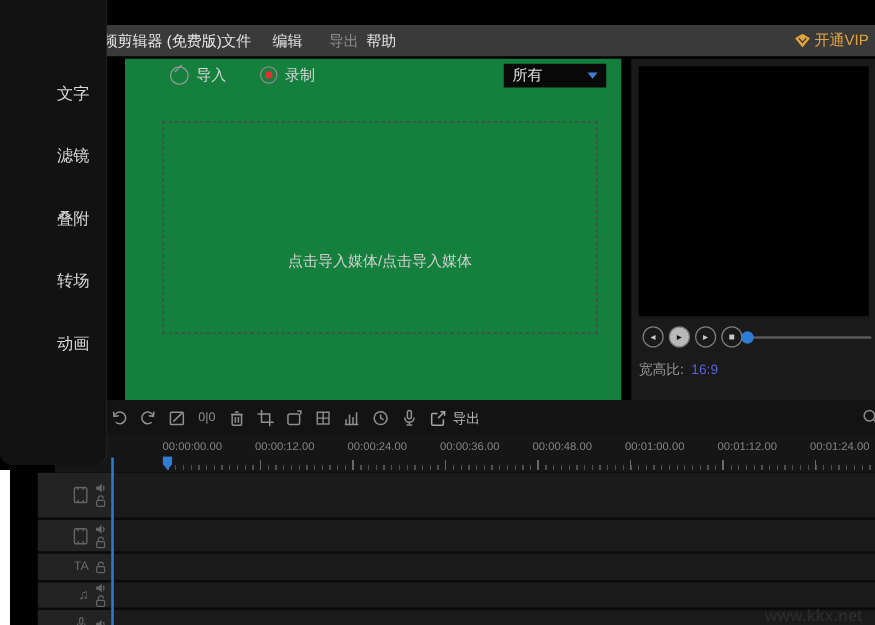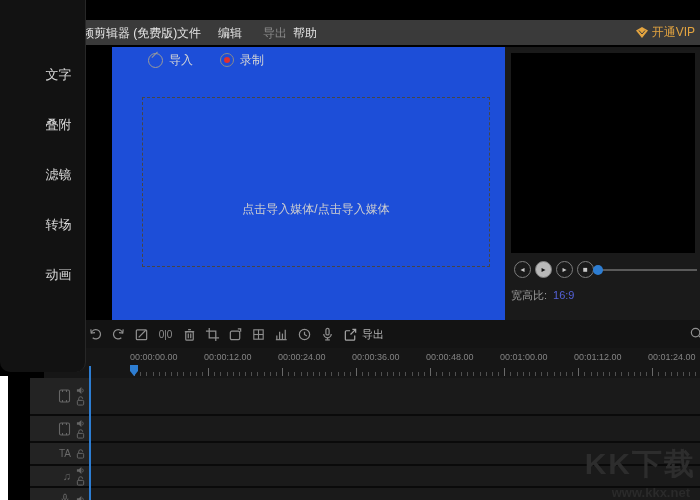--- a/index.html
+++ b/index.html
@@ -18,21 +18,21 @@
   .sidebar{position:absolute;left:0;top:0;width:85px;height:372px;background:#121212;
            border-right:1px solid #272727;border-radius:0 0 10px 10px;z-index:10;}
   .sidebar-active{position:absolute;left:0;top:0;width:85px;height:45px;background:#353535;
                   border-radius:8px;display:flex;align-items:center;justify-content:center;
                   font-size:13px;color:#5090d8;}
   .sidebar-list{position:absolute;left:16px;top:50px;width:85px;}
   .sidebar-item{height:50px;display:flex;align-items:center;justify-content:center;
                 font-size:13px;color:#d8d8d8;}
 
   
-  .media-panel{position:absolute;left:100px;top:47px;width:397px;height:273px;background:#1d4ed8;z-index:1;margin-left:12px;}
+  .media-panel{position:absolute;left:100px;top:47px;width:397px;height:273px;background:#15803d;z-index:1;}
   .mp-btn{position:absolute;top:4px;height:18px;display:flex;align-items:center;gap:6px;
           font-size:12px;color:#d6d6d6;}
   .import-btn{left:36px}.record-btn{left:108px}
   .icon-circle{width:13px;height:13px;border:1.4px solid #9a9a9a;border-radius:50%;position:relative;}
   .icon-circle .pen{position:absolute;left:3px;top:3px;width:8px;height:1.4px;background:#9a9a9a;
                     transform:rotate(-45deg);transform-origin:left center;}
   .record-dot{width:12px;height:12px;border:1.4px solid #8a8a8a;border-radius:50%;position:relative;}
   .record-dot::after{content:"";position:absolute;left:3px;top:3px;width:6px;height:6px;
                      border-radius:50%;background:#e03030;}
   .filter-dd{position:absolute;right:12px;top:4px;width:82px;height:19px;background:#090909;
@@ -122,20 +122,24 @@
     <div class="mp-btn import-btn">
       <span class="icon-circle">
           <span class="pen"></span>
         </span>
       <span>导入</span>
     </div>
     <div class="mp-btn record-btn">
       <span class="record-dot"></span>
       <span>录制</span>
     </div>
+    <div class="filter-dd">
+      <span>所有</span>
+      <span class="caret"></span>
+    </div>
     <div class="dropzone">
       <span>点击导入媒体/点击导入媒体</span>
     </div>
   </div>
 
   <div class="preview-panel">
     <div class="viewport"></div>
     <div class="controls">
       <div class="pbtn pb-0">◂</div>
       <div class="pbtn play pb-1">▸</div>
@@ -330,26 +334,25 @@
       <div class="l-row r1"></div>
       <div class="l-row r2"></div>
       <div class="l-row r3"></div>
       <div class="l-row r4"></div>
       <div class="l-row r5"></div>
     </div>
   </div>
 
   <div class="playhead-line"></div>
 
-  <div class="wm-logo">KK下载</div>
   <div class="wm-url">www.kkx.net</div>
 
   <div class="sidebar">
     <div class="sidebar-list">
       <div class="sidebar-item">文字</div>
+      <div class="sidebar-item">滤镜</div>
       <div class="sidebar-item">叠附</div>
-      <div class="sidebar-item">滤镜</div>
       <div class="sidebar-item">转场</div>
       <div class="sidebar-item">动画</div>
     </div>
   </div>
 
 </div>
 
 </body></html>

